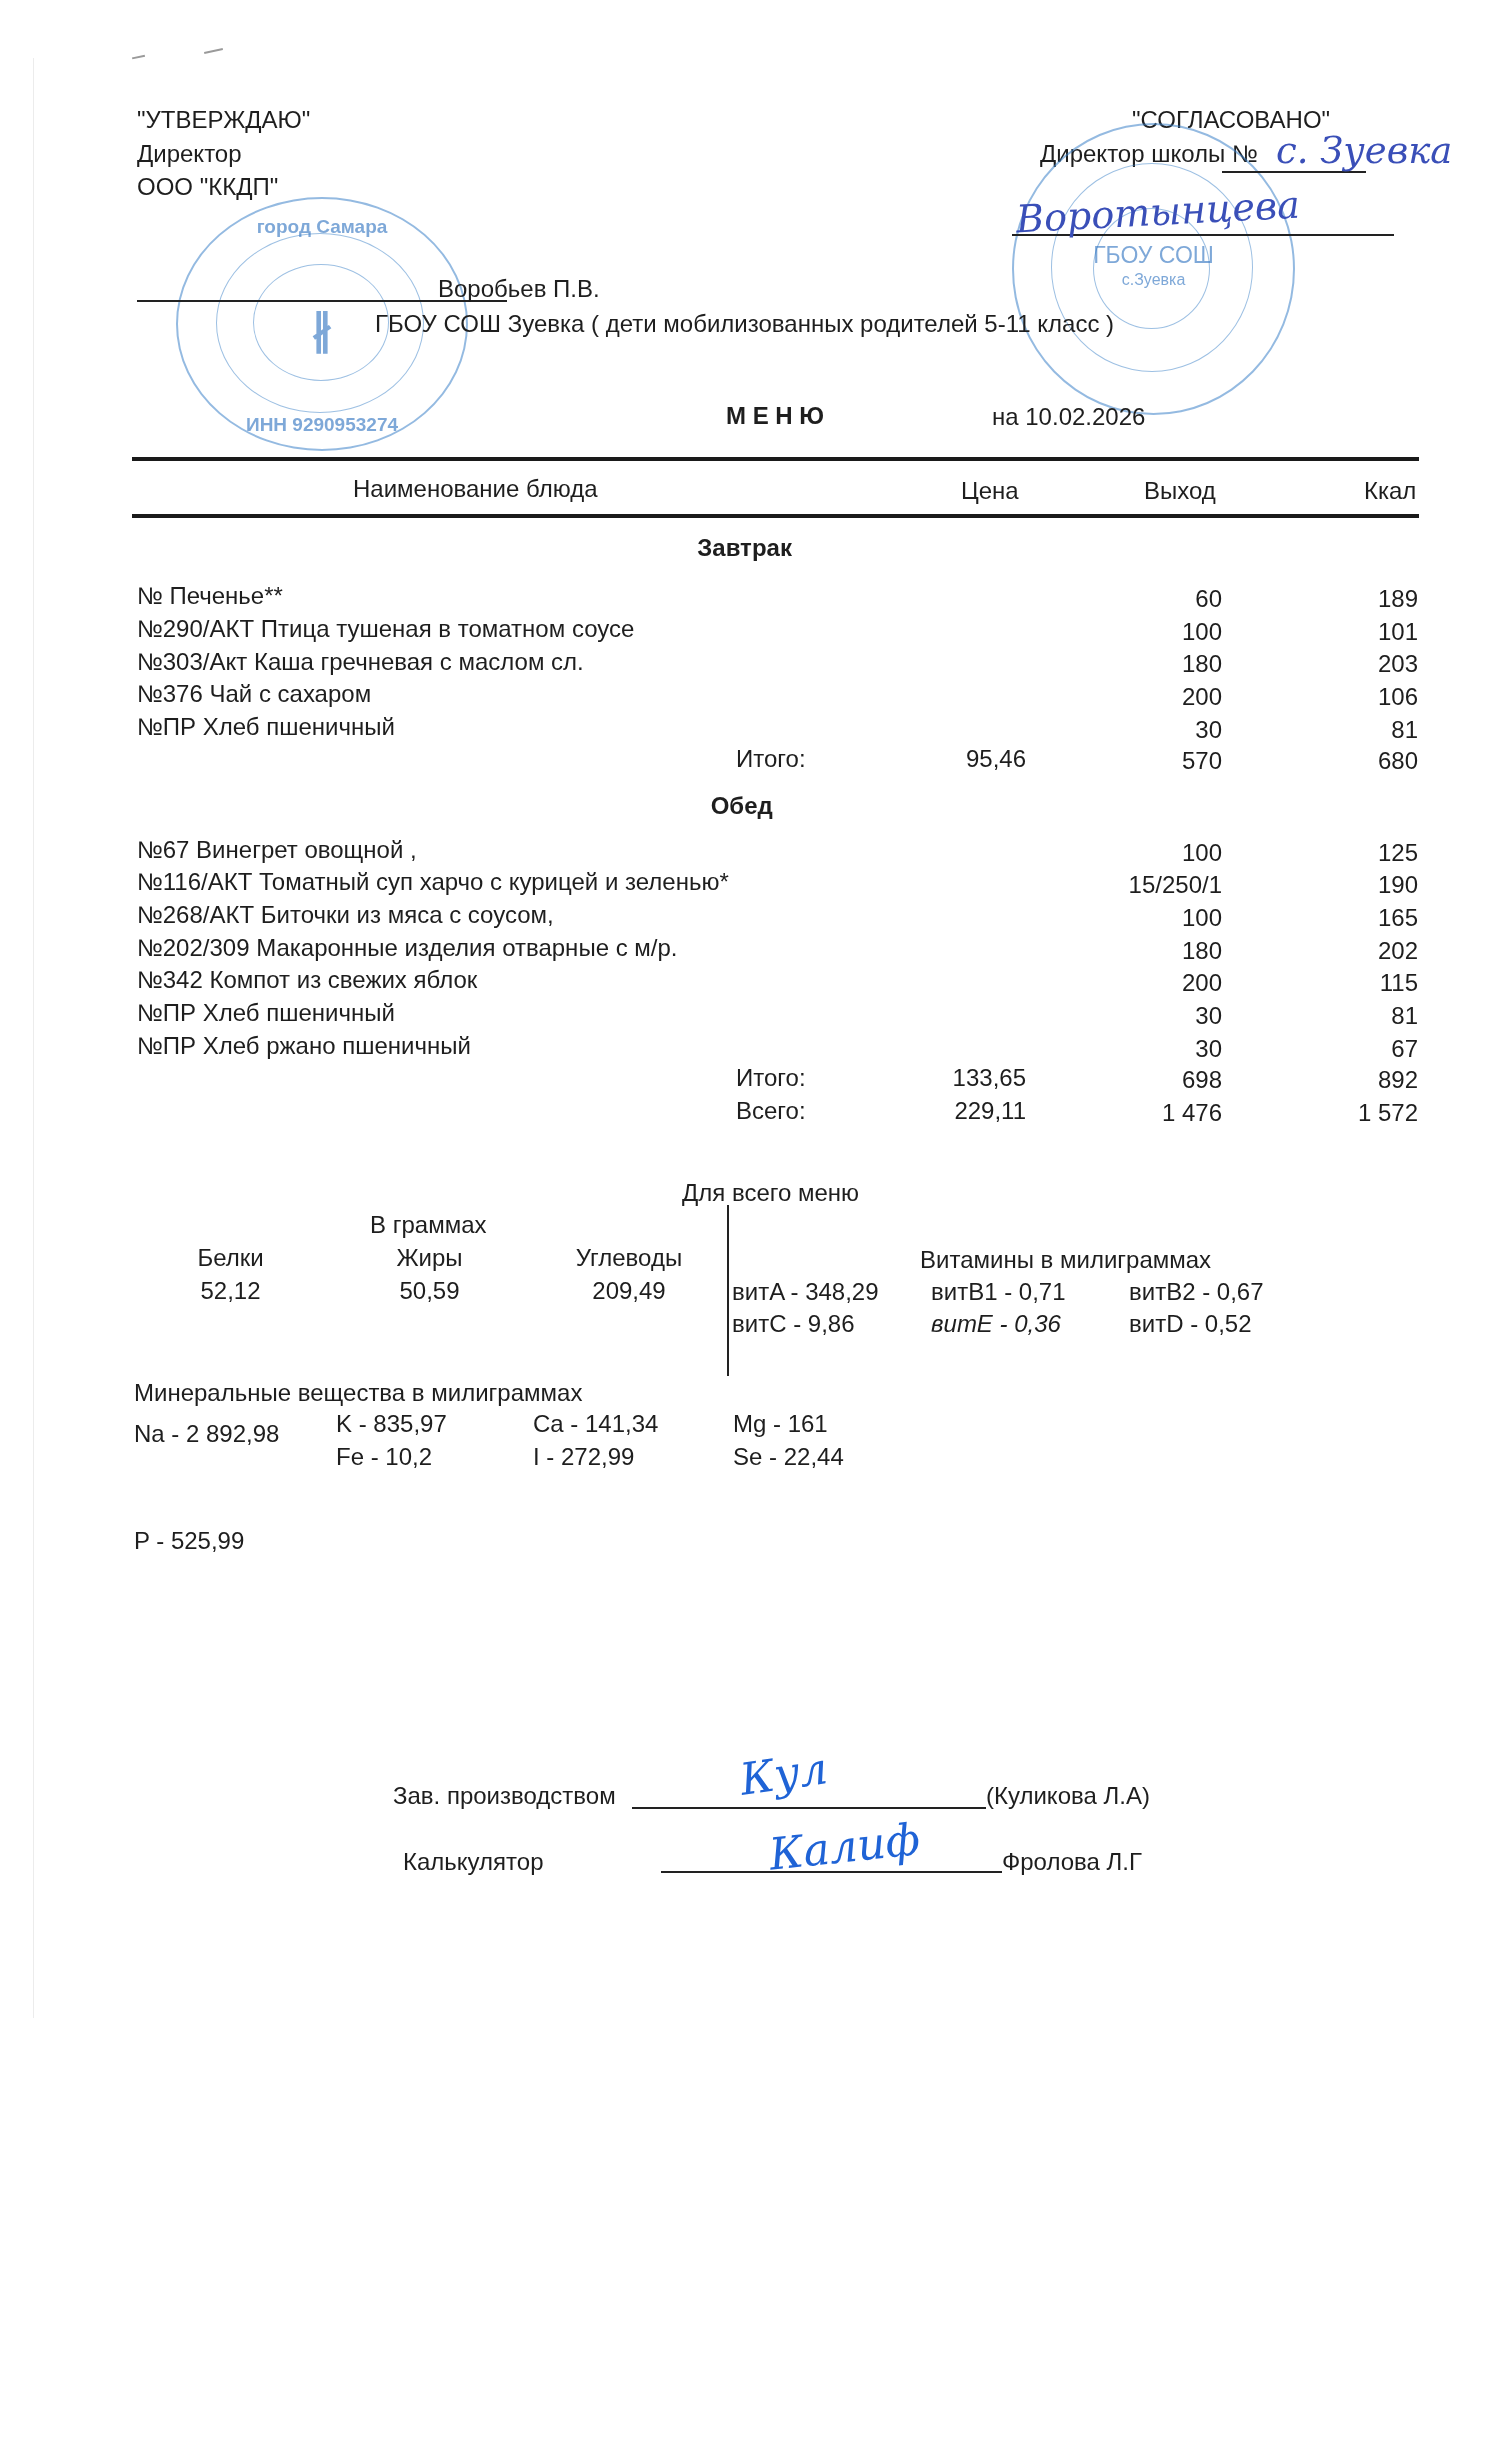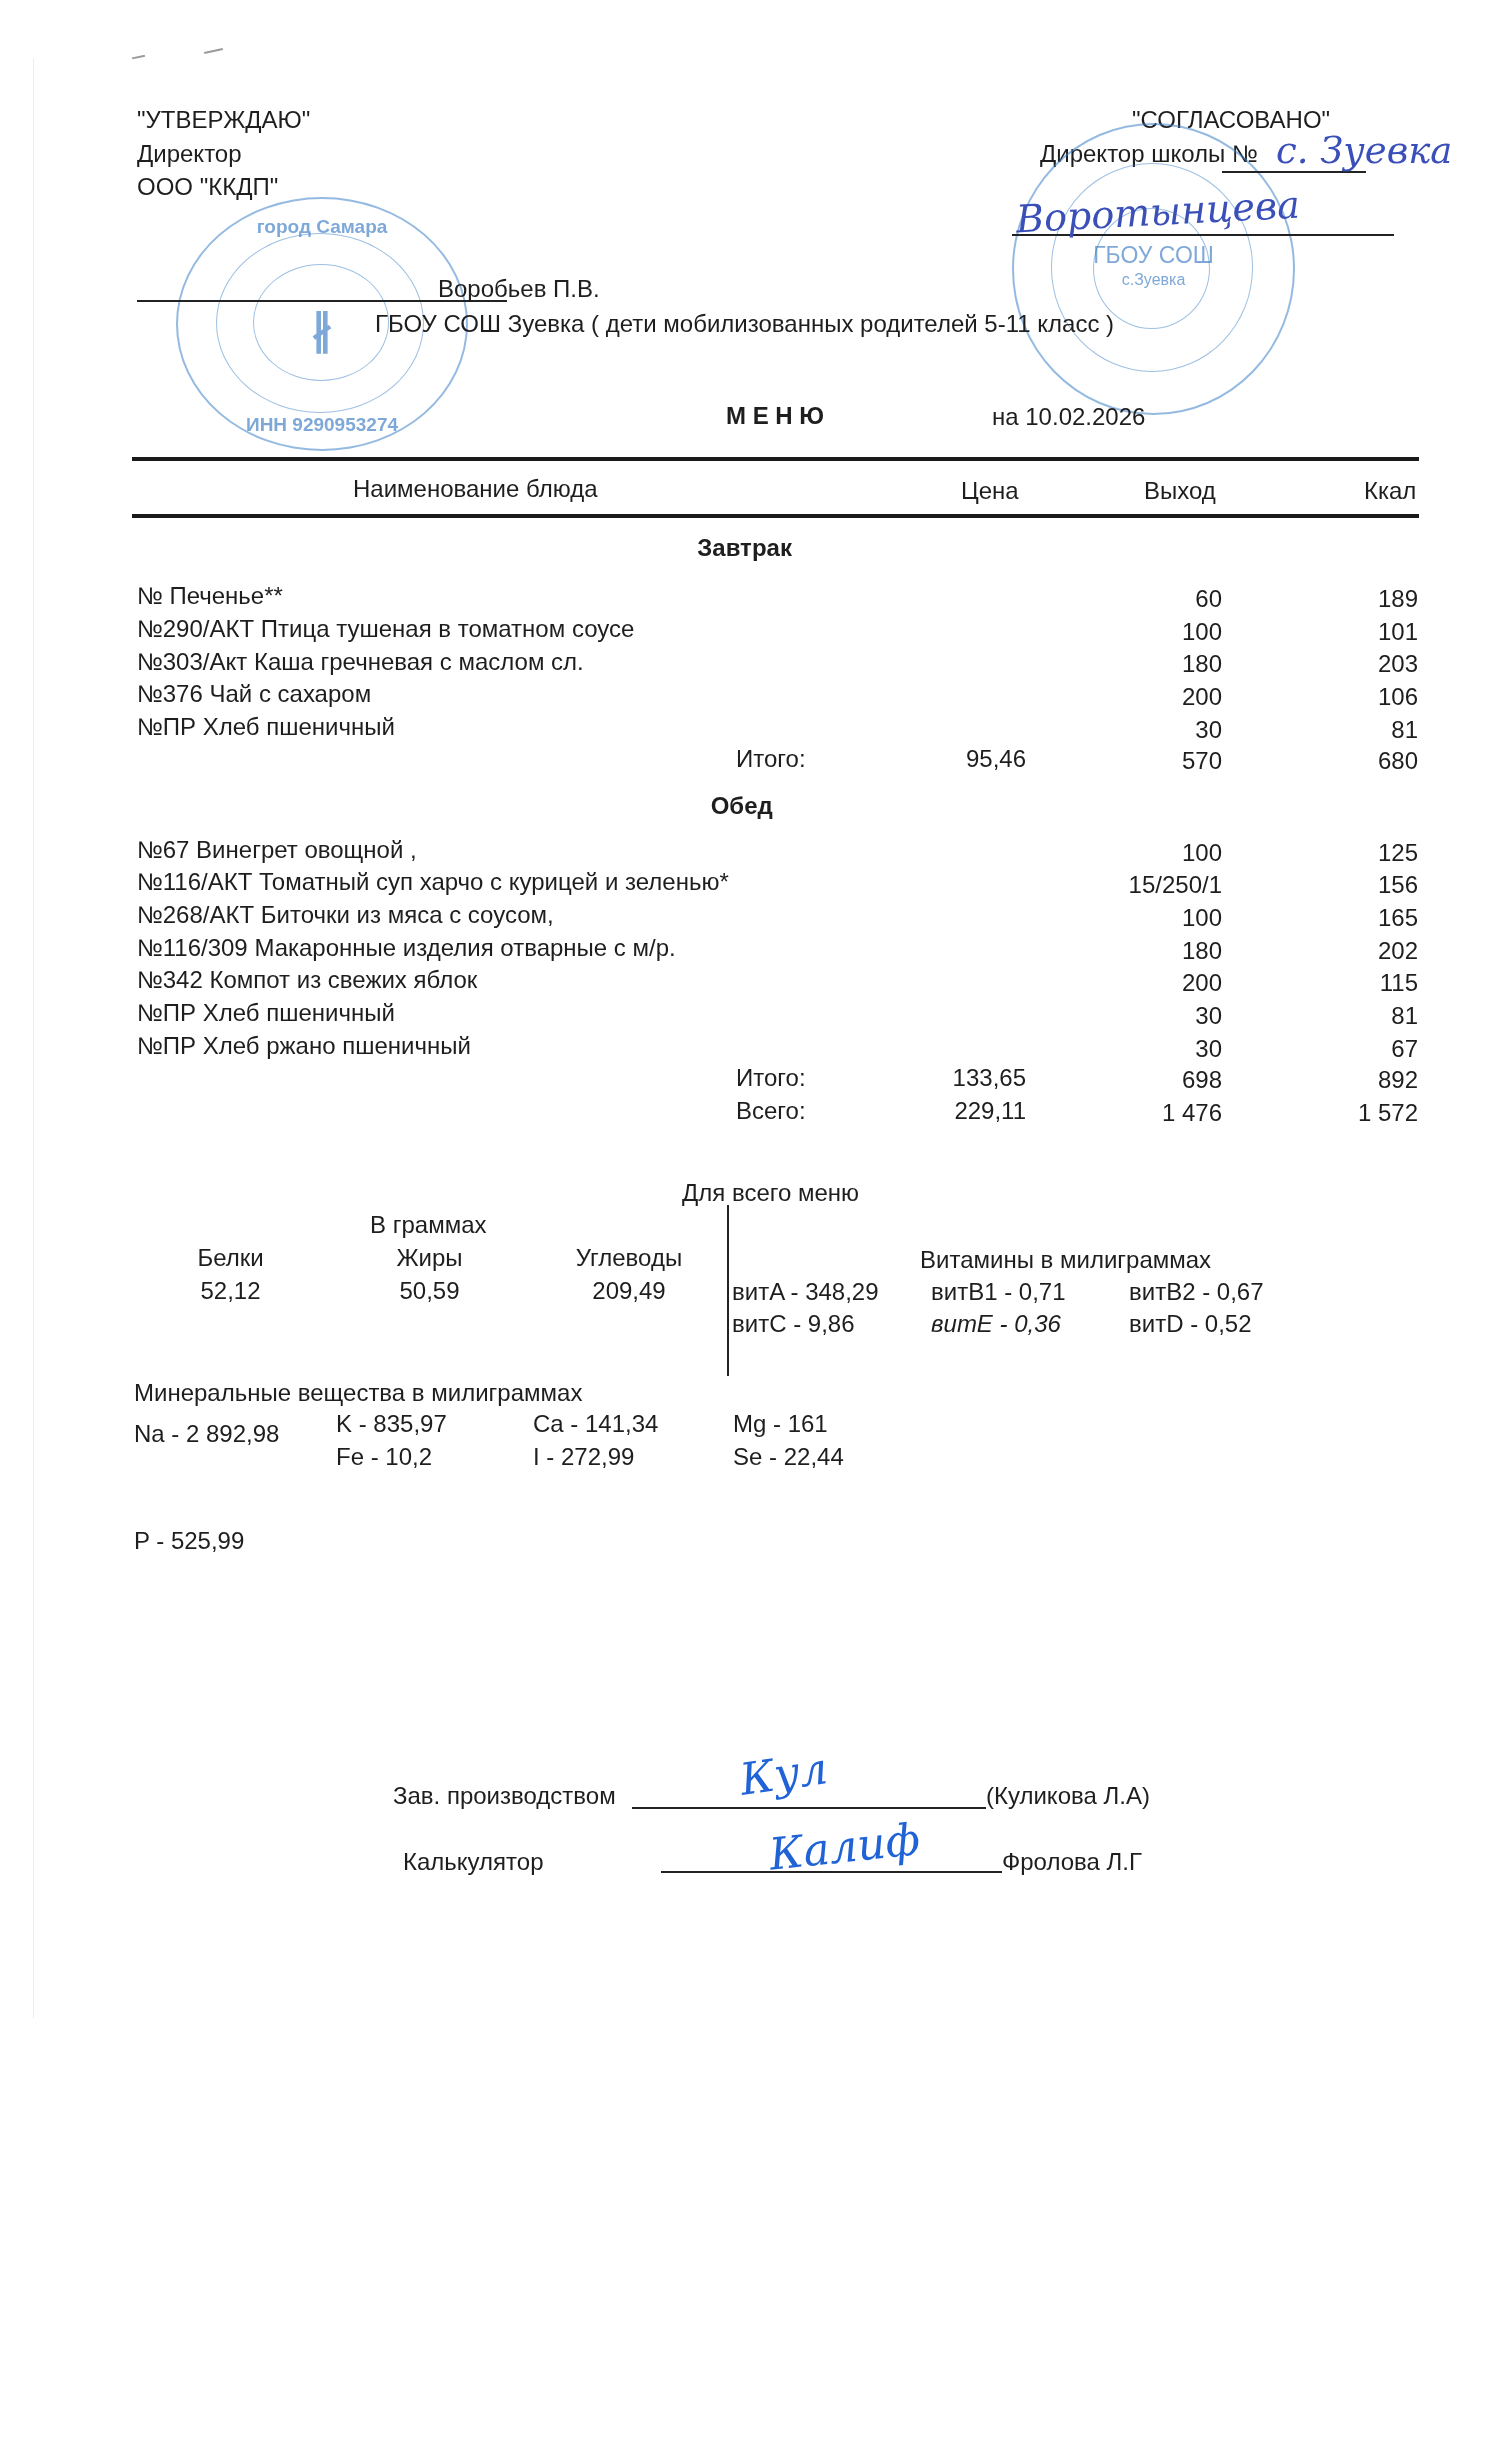--- a/index.html
+++ b/index.html
@@ -102,29 +102,29 @@
     </div>
     <div class="abs bold" style="top: 792px; left: 0px; width: 1493px; text-align: center; padding-right: 0px; transform: translateX(-4.8px);">Обед</div>
     <div>
       <div class="abs" style="top: 836px; left: 137px;">№67 Винегрет  овощной ,</div>
       <div class="abs" style="top: 839px; right: 271px; text-align: right;">100</div>
       <div class="abs" style="top: 839px; right: 75px; text-align: right;">125</div>
     </div>
     <div>
       <div class="abs" style="top: 868px; left: 137px;">№116/АКТ Томатный суп харчо с курицей и  зеленью*</div>
       <div class="abs" style="top: 871px; right: 271px; text-align: right;">15/250/1</div>
-      <div class="abs" style="top: 871px; right: 75px; text-align: right;">156</div>
+      <div class="abs" style="top: 871px; right: 75px; text-align: right;">190</div>
     </div>
     <div>
       <div class="abs" style="top: 901px; left: 137px;">№268/АКТ Биточки из мяса  с соусом,</div>
       <div class="abs" style="top: 904px; right: 271px; text-align: right;">100</div>
       <div class="abs" style="top: 904px; right: 75px; text-align: right;">165</div>
     </div>
     <div>
-      <div class="abs" style="top: 934px; left: 137px;">№116/309 Макаронные изделия отварные с м/р.</div>
+      <div class="abs" style="top: 934px; left: 137px;">№202/309 Макаронные изделия отварные с м/р.</div>
       <div class="abs" style="top: 937px; right: 271px; text-align: right;">180</div>
       <div class="abs" style="top: 937px; right: 75px; text-align: right;">202</div>
     </div>
     <div>
       <div class="abs" style="top: 966px; left: 137px;">№342 Компот из свежих  яблок</div>
       <div class="abs" style="top: 969px; right: 271px; text-align: right;">200</div>
       <div class="abs" style="top: 969px; right: 75px; text-align: right;">115</div>
     </div>
     <div>
       <div class="abs" style="top: 999px; left: 137px;">№ПР Хлеб  пшеничный</div>

